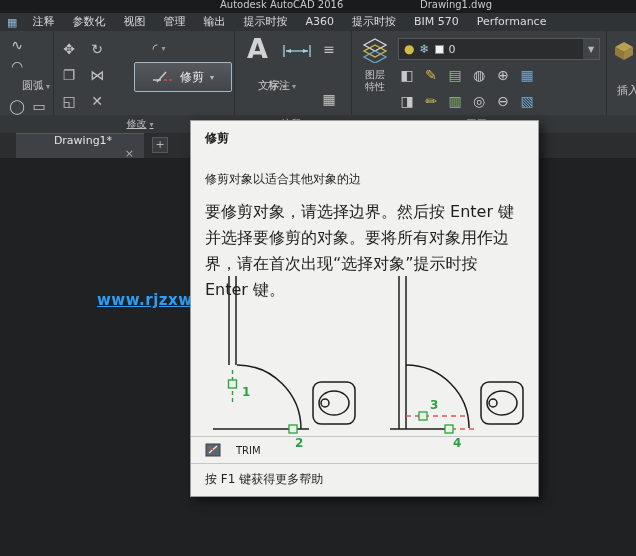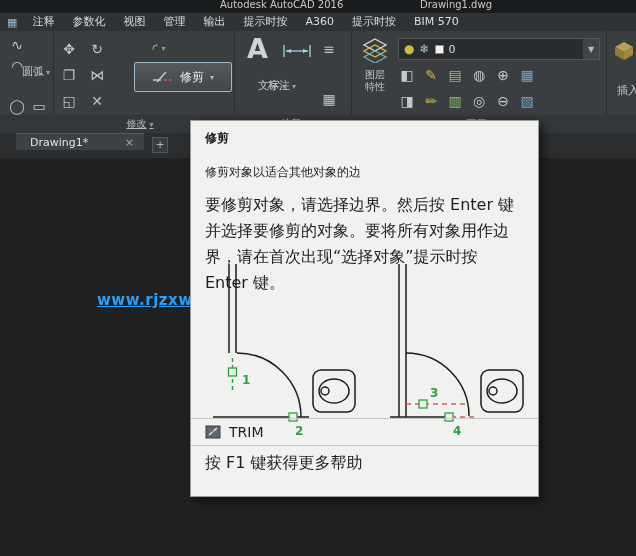--- a/index.html
+++ b/index.html
@@ -32,35 +32,35 @@
   .trim-split-top { position:absolute; left:137px; top:6px; width:44px; height:22px; display:flex; align-items:center; justify-content:center; gap:4px; color:#c2c2c2; font-size:13px; }
   .trim-split-top .dn { font-size:8px; color:#9a9a9a; }
   .trim-btn { position:absolute; left:134px; top:31px; width:98px; height:30px; border:1px solid #9fb8c8; border-radius:2px; background:linear-gradient(#55595d,#42464a); display:flex; align-items:center; justify-content:center; gap:6px; font-size:12px; color:#ececec; }
   .trim-btn .dn { font-size:8px; color:#b8b8b8; }
   .layer-combo { position:absolute; left:398px; top:7px; width:202px; height:22px; background:#2a2c2e; border:1px solid #55585b; display:flex; align-items:center; gap:5px; padding:0 0 0 5px; font-size:11px; color:#dadada; }
   .layer-combo .swatch { width:9px; height:9px; background:#f2f2f2; border:1px solid #888; }
   .layer-combo .combo-arrow { margin-left:auto; width:16px; height:20px; background:#404447; color:#b8b8b8; font-size:8px; display:flex; align-items:center; justify-content:center; }
   .mini { font-size:12px; }
   
   .filetabs { position:absolute; top:133px; left:0; right:0; height:25px; background:#2b2d2f; }
-  .ftab { position:absolute; left:16px; top:0; width:128px; height:17px; background:#3e4246; border-top:1px solid #55595d; display:flex; align-items:center; padding:0 8px 0 14px; font-size:11px; color:#e4e4e4; }
+  .ftab { position:absolute; left:16px; top:0; width:128px; height:25px; background:#3e4246; border-top:1px solid #55595d; display:flex; align-items:center; padding:0 8px 0 14px; font-size:11px; color:#e4e4e4;flex-direction:column; }
   .ftab .close-x { margin-left:auto; color:#a8a8a8; font-size:11px; padding:0 2px; }
   .newtab { position:absolute; left:152px; top:4px; width:16px; height:16px; background:#393c3e; border:1px solid #55585b; color:#b8b8b8; font-size:11px; line-height:14px; text-align:center; }
   
   .canvas { position:absolute; top:158px; left:0; right:0; bottom:0; background:#1f2123; }
   .watermark { position:absolute; left:97px; top:133px; font-size:15px; font-weight:bold; color:#2f9df5; text-decoration:underline; letter-spacing:0.5px; }
   
   .tooltip { position:absolute; left:190px; top:120px; width:349px; height:377px; background:#f1f1ef; border:1px solid #9c9c9c; box-shadow:4px 4px 9px rgba(0,0,0,0.55); z-index:20; display:flex; flex-direction:column; color:#1f1f1f; overflow:hidden; }
   .tt-head { padding:9px 14px 0 14px; }
   .tt-title { font-size:12px; font-weight:bold; color:#1a1a1a; }
-  .tt-sub { font-size:12px; margin-top:17px; }
+  .tt-sub { font-size:12px; margin-top:24px; }
   .tt-body { font-size:16px; line-height:1.62; margin-top:11px; }
   .tt-illus { flex:1; min-height:0; display:flex; align-items:center; justify-content:center; }
-  .tt-cmdrow { border-top:1px solid #c6c6c6; padding:5px 14px; display:flex; align-items:center; gap:8px; font-size:14px; color:#1f1f1f; }
-  .tt-help { border-top:1px solid #c6c6c6; padding:7px 14px 22px 14px; font-size:16px; }
+  .tt-cmdrow { border-top:1px solid #c6c6c6; padding:5px 14px; display:flex; align-items:center; gap:15px; font-size:10px; color:#1f1f1f; }
+  .tt-help { border-top:1px solid #c6c6c6; padding:7px 14px 8px 14px; font-size:12px; }
   svg text.marker { font-family:"DejaVu Sans", sans-serif; font-size:12px; font-weight:bold; fill:#2e9e44; }
 </style>
 </head>
 <body>
 
 <div class="titlebar">
   <span class="app-title">Autodesk AutoCAD 2016</span>
   <span class="doc-title">Drawing1.dwg</span>
 </div>
 
@@ -68,27 +68,28 @@
   <span class="appicon">▦</span>
   <span class="mtab">注释</span>
   <span class="mtab">参数化</span>
   <span class="mtab">视图</span>
   <span class="mtab">管理</span>
   <span class="mtab">输出</span>
   <span class="mtab">提示时按</span>
   <span class="mtab">A360</span>
   <span class="mtab">提示时按</span>
   <span class="mtab">BIM 570</span>
+  <span class="mtab">Performance</span>
 </div>
 
 <div class="ribbon">
 
   <span class="ric" style="left:6px; top:4px;">∿</span>
   <span class="ric" style="left:6px; top:25px;">◠</span>
-  <div class="rlabel" style="left:0; top:33px; width:72px;">
+  <div class="rlabel" style="left:0; top:47px; width:72px;">
     <span>圆弧</span><span class="dn">▾</span>
   </div>
   <span class="ric" style="left:6px; top:65px;">◯</span>
   <span class="ric" style="left:28px; top:65px;">▭</span>
 
   <div class="vsep" style="left:53px;"></div>
 
   <span class="ric" style="left:58px; top:8px;">✥</span>
   <span class="ric" style="left:86px; top:8px;">↻</span>
   <span class="ric" style="left:58px; top:34px;">❐</span>

